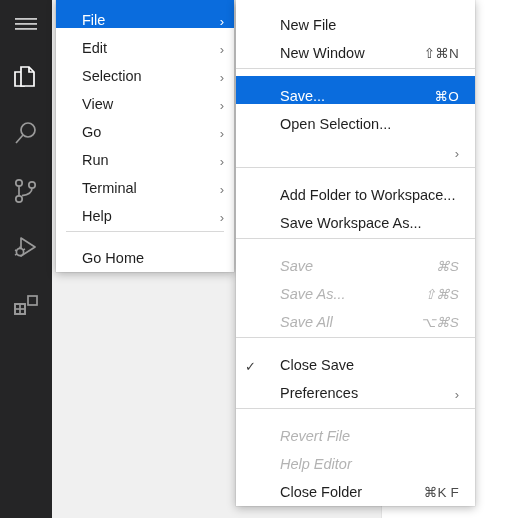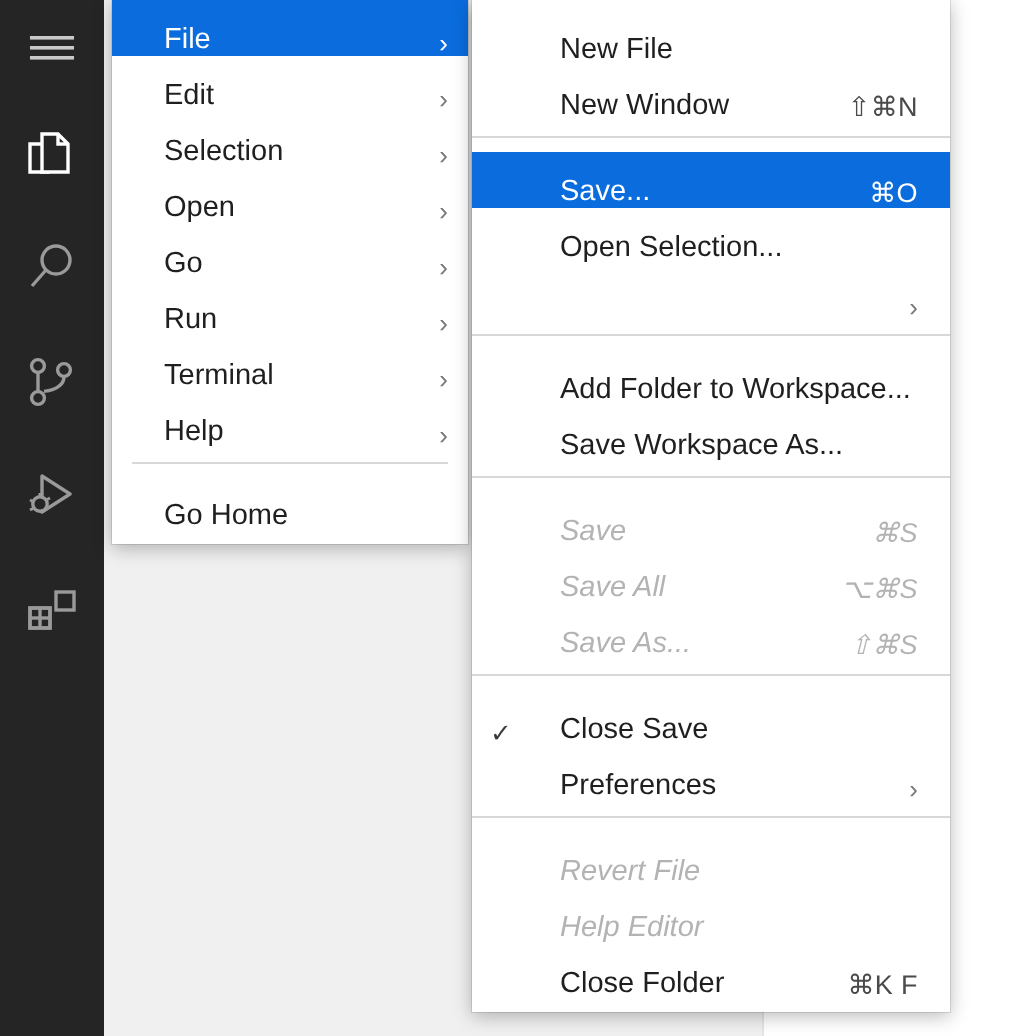--- a/index.html
+++ b/index.html
@@ -218,21 +218,21 @@
         <span class="label">Edit</span>
         <span class="spacer"></span>
         <span class="submenu-arrow">›</span>
       </div>
       <div class="menu-item">
         <span class="label">Selection</span>
         <span class="spacer"></span>
         <span class="submenu-arrow">›</span>
       </div>
       <div class="menu-item">
-        <span class="label">Open</span>
+        <span class="label">View</span>
         <span class="spacer"></span>
         <span class="submenu-arrow">›</span>
       </div>
       <div class="menu-item">
         <span class="label">Go</span>
         <span class="spacer"></span>
         <span class="submenu-arrow">›</span>
       </div>
       <div class="menu-item">
         <span class="label">Run</span>
@@ -289,28 +289,28 @@
         <span class="label">Save Workspace As...</span>
         <span class="spacer"></span>
       </div>
       <div class="separator"></div>
       <div class="menu-item disabled">
         <span class="label">Save</span>
         <span class="spacer"></span>
         <span class="keys">⌘S</span>
       </div>
       <div class="menu-item disabled">
+        <span class="label">Save As...</span>
+        <span class="spacer"></span>
+        <span class="keys">⇧⌘S</span>
+      </div>
+      <div class="menu-item disabled">
         <span class="label">Save All</span>
         <span class="spacer"></span>
         <span class="keys">⌥⌘S</span>
-      </div>
-      <div class="menu-item disabled">
-        <span class="label">Save As...</span>
-        <span class="spacer"></span>
-        <span class="keys">⇧⌘S</span>
       </div>
       <div class="separator"></div>
       <div class="menu-item">
         <span class="check">✓</span>
         <span class="label">Close Save</span>
         <span class="spacer"></span>
       </div>
       <div class="menu-item">
         <span class="label">Preferences</span>
         <span class="spacer"></span>

